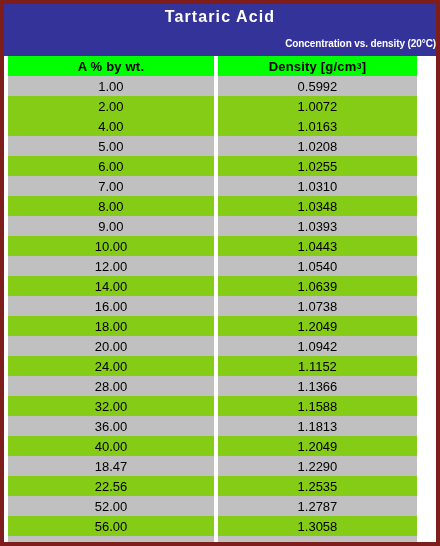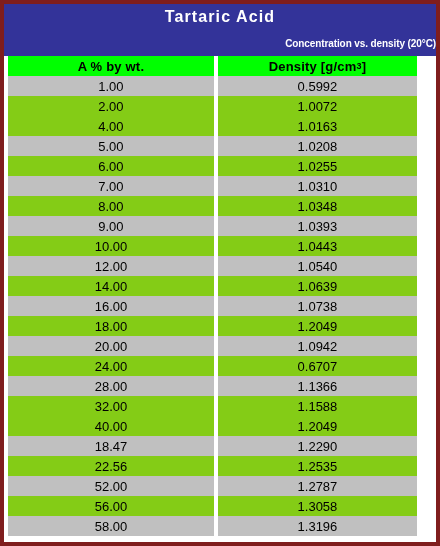--- a/index.html
+++ b/index.html
@@ -181,31 +181,36 @@
           <div class="cell col-b">1.2049</div>
         </div>
         <div class="row shade">
           <div class="cell col-a">20.00</div>
           <div class="gap"></div>
           <div class="cell col-b">1.0942</div>
         </div>
         <div class="row plain">
           <div class="cell col-a">24.00</div>
           <div class="gap"></div>
-          <div class="cell col-b">0.6707</div>
+          <div class="cell col-b">1.1152</div>
         </div>
         <div class="row shade">
           <div class="cell col-a">28.00</div>
           <div class="gap"></div>
           <div class="cell col-b">1.1366</div>
         </div>
         <div class="row plain">
           <div class="cell col-a">32.00</div>
           <div class="gap"></div>
           <div class="cell col-b">1.1588</div>
+        </div>
+        <div class="row shade">
+          <div class="cell col-a">36.00</div>
+          <div class="gap"></div>
+          <div class="cell col-b">1.1813</div>
         </div>
         <div class="row plain">
           <div class="cell col-a">40.00</div>
           <div class="gap"></div>
           <div class="cell col-b">1.2049</div>
         </div>
         <div class="row shade">
           <div class="cell col-a">18.47</div>
           <div class="gap"></div>
           <div class="cell col-b">1.2290</div>

